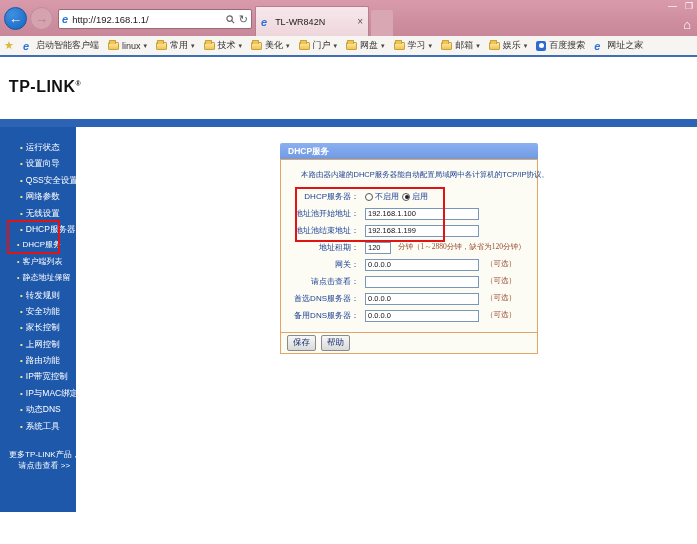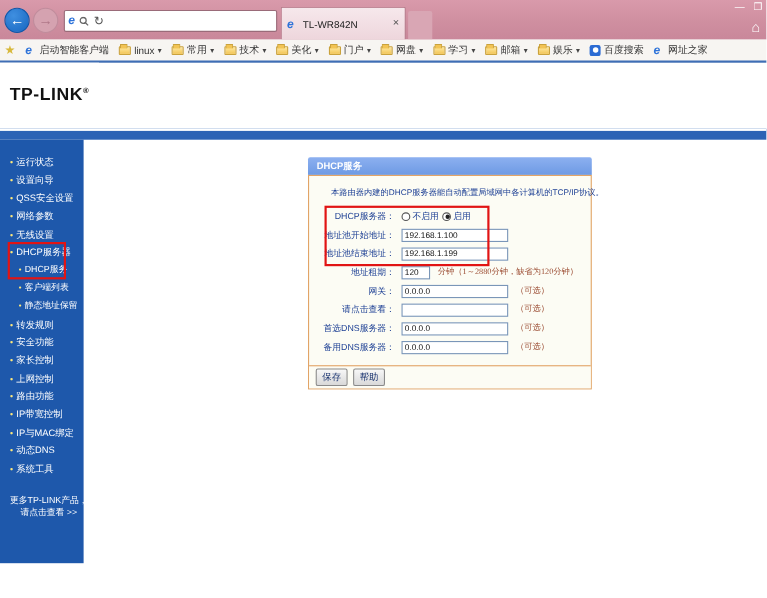--- a/index.html
+++ b/index.html
@@ -58,39 +58,39 @@
     background:repeating-linear-gradient(180deg, rgba(130,200,255,.55) 0 1px, transparent 1px 4px); opacity:.8; }
   .banner-text { position:absolute; left:60px; top:20px; font-size:15px; font-weight:bold;
     color:#fff; letter-spacing:2px; text-shadow:1px 1px 2px #000; white-space:nowrap; z-index:2; }
   .banner-text .hl { color:#ffe13a; margin-right:2px; }
   .subbar { position:absolute; left:0; top:117px; width:697px; height:10px; background:#2c63b5; border-top:2px solid #fff; }
 
   
   .sidebar { position:absolute; left:0; top:127px; width:76px; height:385px; background:#1e58ab; }
   .menu { list-style:none; padding-top:12px; }
   .menu li { height:16.4px; line-height:16.4px; color:#fff; font-size:8.5px; white-space:nowrap;
-    padding-left:9px; cursor:pointer; }
+    padding-left:20px; cursor:pointer; }
   .menu li::before { content:"•"; color:#ffe97a; margin-right:3px; font-size:8px; }
   .menu li.sub { padding-left:17px; font-size:8px; }
   .menu li.sub::before { font-size:7px; }
   .sidebar-red-box { position:absolute; left:7px; top:93px; width:53px; height:34px;
     border:2px solid #e11414; pointer-events:none; }
   .sidebar-footer { position:absolute; left:9px; top:322px; color:#fff; font-size:8px; line-height:11px; white-space:nowrap;text-align:center; }
 
   
   .panel { position:absolute; left:280px; top:143px; width:258px; }
   .panel-header { height:16px; line-height:16px; background:linear-gradient(180deg,#8cb0f0,#6e9ae4);
     color:#fff; font-size:8.5px; font-weight:bold; padding-left:8px; border-radius:2px 2px 0 0; }
   .panel-frame { border:1px solid #e2a467; background:#fcfcf4; }
   .panel-body { position:relative; padding:10px 6px 8px 6px; border-bottom:1px solid #e2a467; }
   .desc { font-size:7.5px; color:#1c3f94; margin:0 0 8px 14px; white-space:nowrap; }
   .frow { display:flex; align-items:center; height:17px; font-size:8px; color:#1c3f94; }
   .frow .lbl { width:72px; text-align:right; white-space:nowrap; }
   .frow .ctrl { margin-left:6px; display:flex; gap:3px; }
-  .frow input { width:97px; height:12px; border:1px solid #7a96b8; font-size:7.5px; padding:0 2px;
+  .frow input { width:114px; height:12px; border:1px solid #7a96b8; font-size:7.5px; padding:0 2px;
     font-family:"Liberation Sans", sans-serif; color:#111; background:#fff; }
   .frow input.short { width:26px; }
   .suffix { font-size:7.5px; color:#9a4a30; margin-left:4px; white-space:nowrap;font-family:Liberation Serif, serif; }
   .radios { gap:8px; }
   .radio { display:flex; align-items:center; gap:2px; }
   .rb { display:inline-block; width:8px; height:8px; border:1px solid #555; border-radius:50%; background:#fff; position:relative; }
   .rb.on::after { content:""; position:absolute; left:1.5px; top:1.5px; width:4px; height:4px; background:#222; border-radius:50%; }
   .radio em { font-style:normal; }
   .form-red-box { position:absolute; left:14px; top:27px; width:150px; height:55px;
     border:2px solid #e11414; pointer-events:none; }
@@ -106,20 +106,21 @@
 
   <div class="titlebar">
     <div class="nav-btn back">
         <span>←</span>
       </div>
     <div class="nav-btn fwd">
         <span>→</span>
       </div>
     <div class="addressbar">
       <span class="ie-e">e</span>
+      <span class="url">http://192.168.1.1/</span>
       <span class="addr-icons">
         <span>
           <svg width="9" height="9" viewBox="0 0 10 10">
               <circle cx="4" cy="4" r="3" fill="none" stroke="#666" stroke-width="1.3"></circle>
               <line x1="6.3" y1="6.3" x2="9" y2="9" stroke="#666" stroke-width="1.3"></line>
             </svg>
         </span>
         <span class="refresh-glyph">↻</span>
       </span>
     </div>

